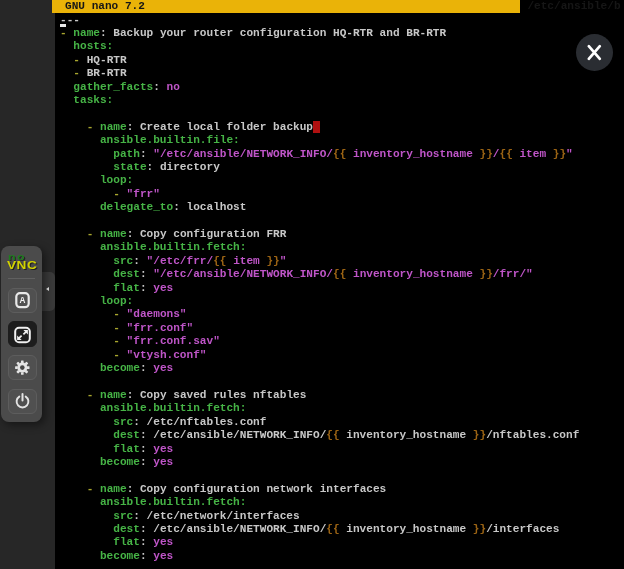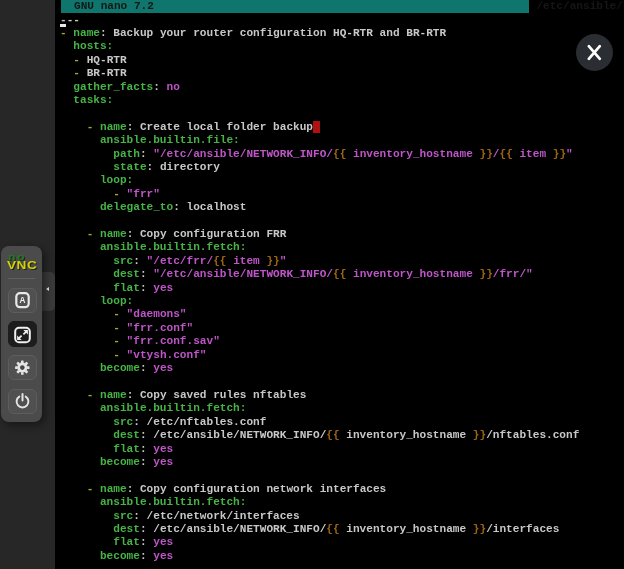--- a/index.html
+++ b/index.html
@@ -1,19 +1,19 @@
 <!DOCTYPE html>
 <html><head>
 <meta charset="utf-8">
 <style>
   html,body{margin:0;padding:0;}
   body{width:624px;height:569px;position:relative;background:#272727;overflow:hidden;
        font-family:"Liberation Mono",monospace;}
   #fb{position:absolute;left:55px;top:0;width:569px;height:569px;background:#000;}
-  #titlebar{position:absolute;left:61px;top:0;width:468px;height:13px;background:#0f766e;}
+  #titlebar{position:absolute;left:52px;top:0;width:468px;height:13px;background:#eab308;}
   #titlebar span{filter:blur(0.3px);}
   #titlebar span{position:absolute;top:0;font-size:11.1px;line-height:13px;color:#161616;white-space:pre;font-weight:bold;}
   #term{position:absolute;left:60px;top:13.5px;filter:blur(0.38px);font-size:11.1px;line-height:13.42px;font-weight:bold;
         color:#c8c8c8;white-space:pre;}
   #term div{height:13.42px;}
   .g{color:#46b446;}
   .y{color:#a8a62e;}
   .o{color:#9c6414;}
   .m{color:#bf55c8;}
   .rb{background:#b01010;}

